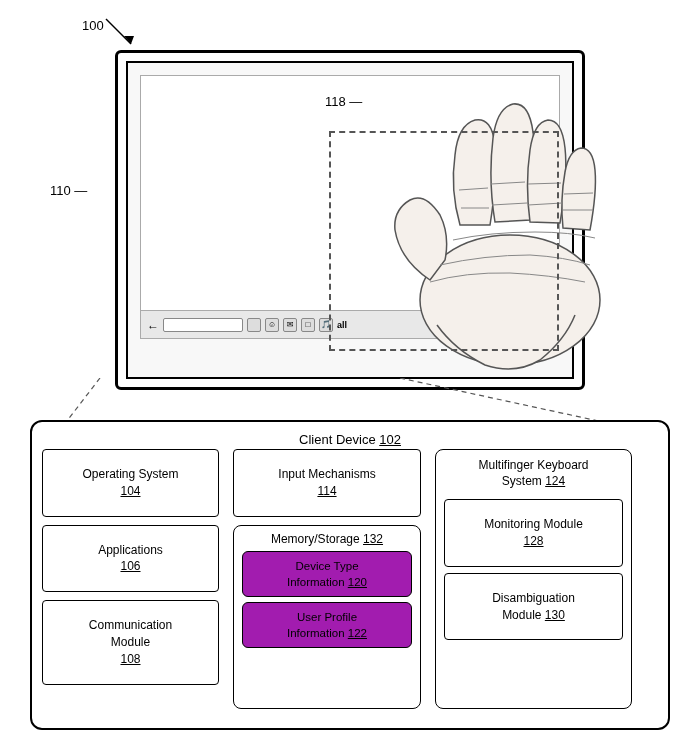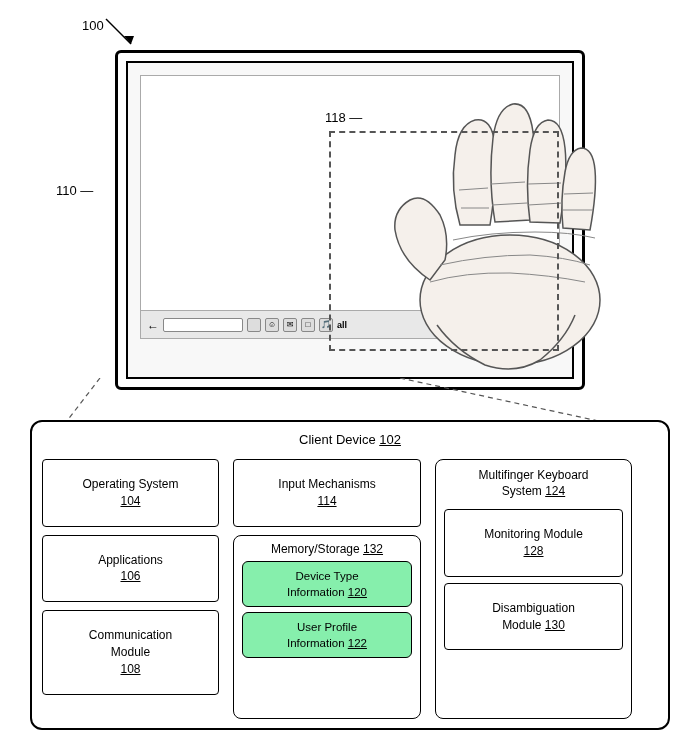--- a/index.html
+++ b/index.html
@@ -113,21 +113,21 @@
       height: 310px;
       border: 2px solid #000;
       border-radius: 12px;
       background: #fff;
     }
 
     .diagram-title {
       text-align: center;
       font-size: 13px;
       margin-top: 10px;
-      margin-bottom: 12px;
+      margin-bottom: 2px;
     }
     .diagram-title u {
       font-size: 13px;
     }
 
     
     .diagram-grid {
       display: grid;
       grid-template-columns: 185px 200px 205px;
       gap: 0;
@@ -194,21 +194,21 @@
       font-size: 12px;
       margin-bottom: 5px;
     }
 
     .box-inner {
       border: 1.5px solid #000;
       border-radius: 6px;
       padding: 6px 8px;
       font-size: 11.5px;
       text-align: center;
-      background: #86efac;
+      background: #a21caf;
       margin-bottom: 5px;
       line-height: 1.4;
     }
     .box-inner:last-child {
       margin-bottom: 12px;
     }
 
     
     .col-right-outer {
       border: 1.5px solid #000;
@@ -286,25 +286,25 @@
     <line x1="209" y1="134" x2="238" y2="133" stroke="#888" stroke-width="1"></line>
 
     <path d="M98,180 Q135,172 180,172 Q215,172 240,178" fill="none" stroke="#888" stroke-width="1"></path>
 
     <path d="M85,205 Q130,195 175,195 Q210,197 235,205" fill="none" stroke="#888" stroke-width="1"></path>
     <path d="M75,222 Q110,212 155,213 Q195,215 230,222" fill="none" stroke="#888" stroke-width="1"></path>
 
     <path d="M82,265 Q100,290 130,305 Q160,315 185,300 Q210,280 220,255" fill="#f5f0eb" stroke="#555" stroke-width="1.5"></path>
   </svg>
 
-  <div style="position:absolute;top:110px;left:325px;font-size:13px;">118 —</div>
+  <div style="position:absolute;top:94px;left:325px;font-size:13px;">118 —</div>
 
   <div style="position:absolute;top:278px;left:440px;font-size:13px;text-decoration:underline;">116</div>
 
-  <div style="position:absolute;top:183px;left:56px;font-size:13px;">110 —</div>
+  <div style="position:absolute;top:183px;left:50px;font-size:13px;">110 —</div>
 
   <svg style="position:absolute;top:378px;left:30px;width:640px;height:55px;" viewBox="0 0 640 55">
     <line x1="70" y1="0" x2="30" y2="52" stroke="#555" stroke-width="1.2" stroke-dasharray="5,4"></line>
     <line x1="370" y1="0" x2="610" y2="52" stroke="#555" stroke-width="1.2" stroke-dasharray="5,4"></line>
   </svg>
 
 </div>
 
 <div class="bottom-section">
 

